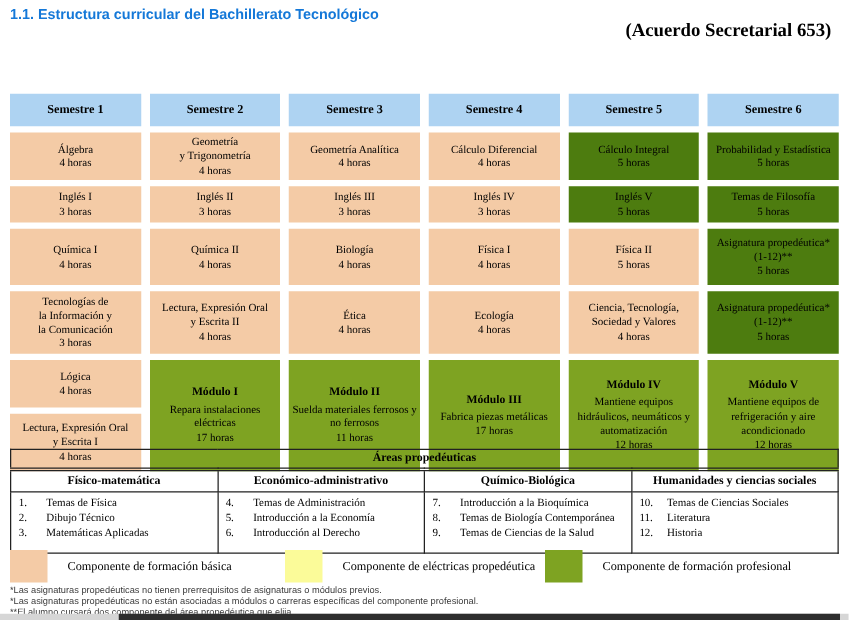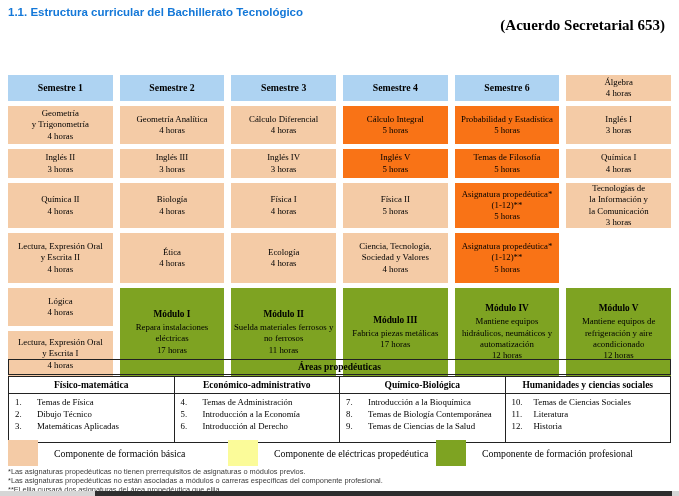--- a/index.html
+++ b/index.html
@@ -23,21 +23,21 @@
     grid-template-rows:26px 38px 29px 45px 50px 38px 46px;
     column-gap:7px;row-gap:5px;margin-top:29px;
   }
   .cell{
     display:flex;align-items:center;justify-content:center;
     text-align:center;white-space:pre-line;
     font-size:8.8px;line-height:1.28;padding:1px 2px;box-sizing:border-box;
   }
   .hd{background:#aed3f2;font-weight:bold;font-size:9.8px;}
   .c-basic{background:#f4cba6;}
-  .c-prop{background:#f97316;}
+  .c-prop{background:#4d7c0f;}
   .c-prof{background:#7ea322;}
   .mod{flex-direction:column;}
   .m-title{font-weight:bold;font-size:9.3px;margin-bottom:1px;white-space:pre-line;}
   .m-body{white-space:pre-line;font-size:8.8px;line-height:1.3;}
   .r6c1{grid-row:6;grid-column:1;}
   .r7c1{grid-row:7;grid-column:1;}
   .modspan{grid-row:6 / span 2;}
   .mc2{grid-column:2}.mc3{grid-column:3}.mc4{grid-column:4}.mc5{grid-column:5}.mc6{grid-column:6}
   
   .areas{
@@ -78,20 +78,21 @@
 
 <h1 class="page-title">1.1. Estructura curricular del Bachillerato Tecnológico</h1>
 <div class="acuerdo">(Acuerdo Secretarial 653)</div>
 
 <div class="sched">
 
   <div class="cell hd">Semestre 1</div>
   <div class="cell hd">Semestre 2</div>
   <div class="cell hd">Semestre 3</div>
   <div class="cell hd">Semestre 4</div>
+  <div class="cell hd">Semestre 5</div>
   <div class="cell hd">Semestre 6</div>
 
   <div class="cell c-basic">Álgebra
 4 horas</div>
   <div class="cell c-basic">Geometría
 y Trigonometría
 4 horas</div>
   <div class="cell c-basic">Geometría Analítica
 4 horas</div>
   <div class="cell c-basic">Cálculo Diferencial
@@ -266,18 +267,18 @@
   <div class="legend-label">Componente de eléctricas propedéutica</div>
 </div>
 <div class="legend-item lg3">
   <div class="swatch sw-prof"></div>
   <div class="legend-label">Componente de formación profesional</div>
 </div>
 
 <div class="notes">
   <div>*Las asignaturas propedéuticas no tienen prerrequisitos de asignaturas o módulos previos.</div>
   <div>*Las asignaturas propedéuticas no están asociadas a módulos o carreras específicas del componente profesional.</div>
-  <div>**El elija cursará dos asignaturas del área propedéutica que elija.</div>
+  <div>**El alumno cursará dos componente del área propedéutica que elija.</div>
 </div>
 
 <div class="hscroll">
   <div class="hthumb"></div>
 </div>
 
 </body></html>

